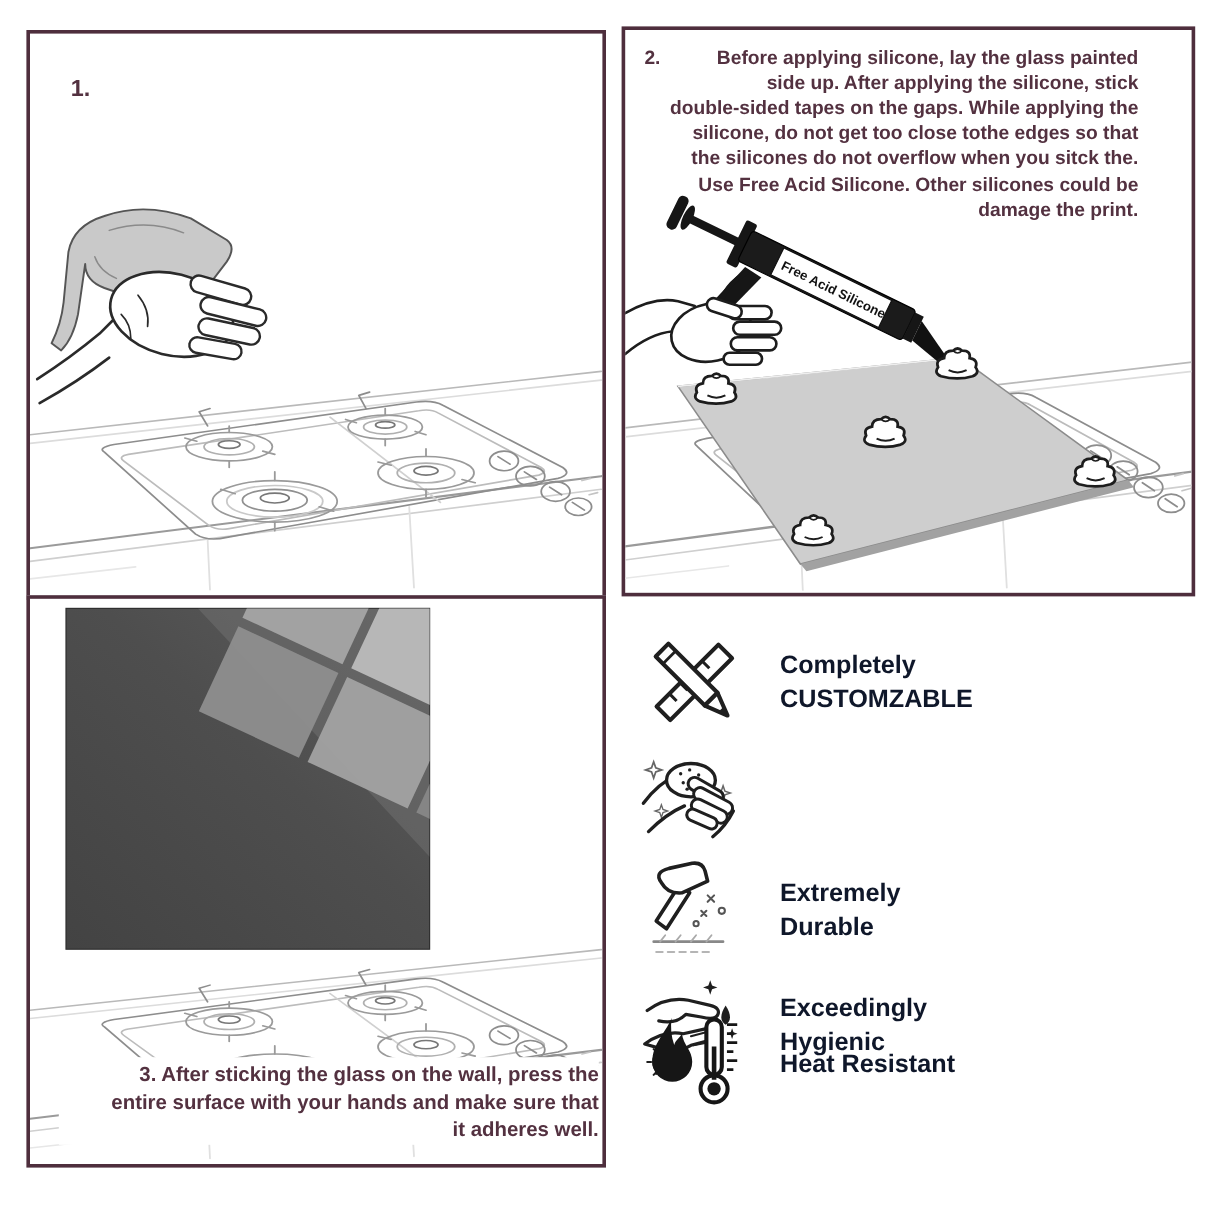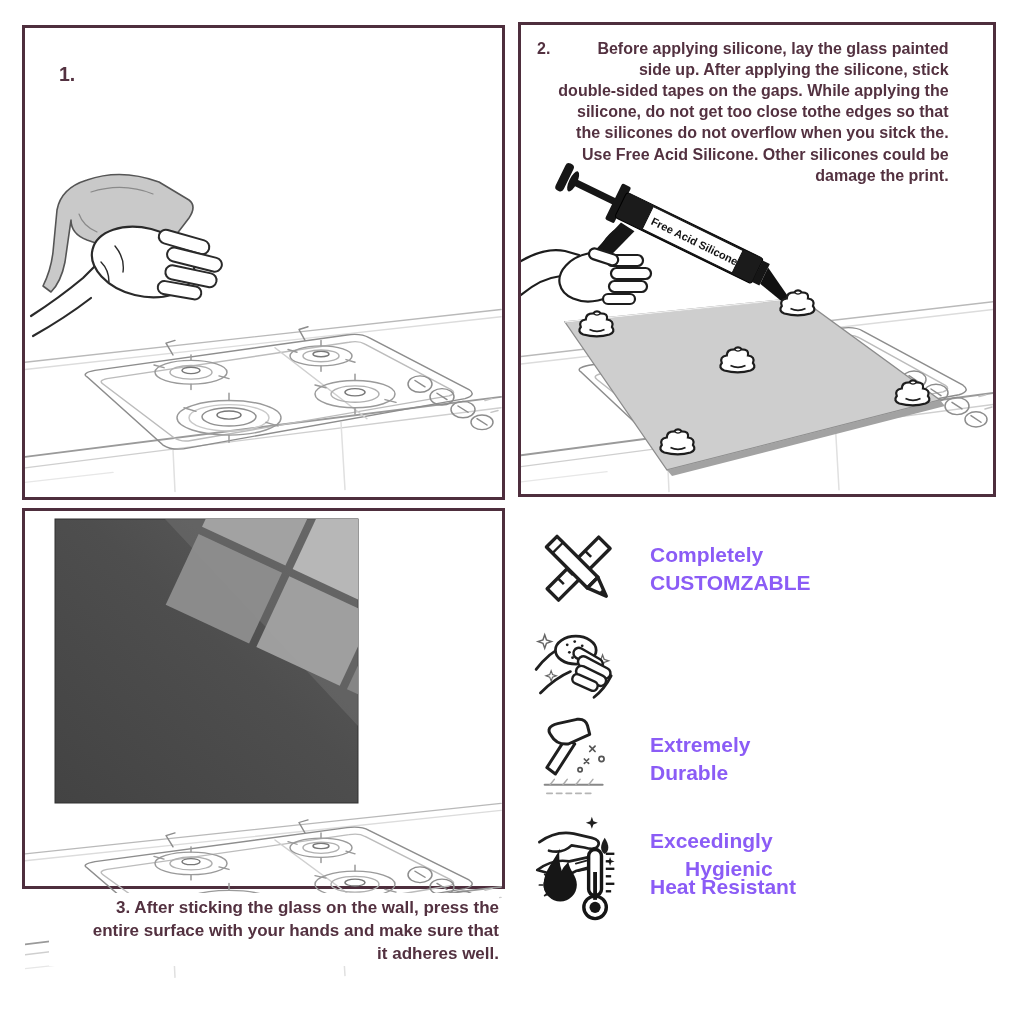--- a/index.html
+++ b/index.html
@@ -1,34 +1,34 @@
 <!DOCTYPE html>
 <html><head>
 <meta charset="utf-8">
 <style>
   html,body{margin:0;padding:0;background:#fff;}
   body{width:1024px;height:1018px;position:relative;overflow:hidden;
        font-family:"Liberation Sans",sans-serif;}
   .panel{position:absolute;border:3px solid #4e2e3d;background:#fff;box-sizing:border-box;}
   #panel1{left:22px;top:25px;width:483px;height:475px;}
   #panel2{left:518px;top:22px;width:478px;height:475px;}
-  #panel3{left:22px;top:508px;width:483px;height:381px;}
+  #panel3{left:22px;top:496px;width:483px;height:477px;}
   .illus{position:absolute;left:0;top:0;display:block;}
   .step{position:absolute;display:flex;color:#533140;font-weight:bold;z-index:3;}
   .pre{white-space:pre-line;text-align:right;}
   .num{flex:0 0 auto;margin-right:13px;}
   .step1{left:34px;top:32px;font-size:19.5px;line-height:1.45;width:436px;}
   .step2{left:16px;top:13px;font-size:16px;line-height:1.32;width:452px;}
   .step2 .num{margin-right:8px;}
   .step3{left:24px;top:382px;font-size:17px;line-height:1.35;width:450px;display:block;
          background:#fff;padding-top:4px;}
   .feat{position:absolute;left:534px;display:flex;align-items:center;gap:26px;}
   .ficon{width:90px;height:90px;flex:0 0 auto;}
-  .flabel{font-weight:bold;font-size:21px;line-height:1.33;color:#8b5cf6;white-space:pre-line;}
-  #feat1{top:524px;} #feat2{top:618px;} #feat3{top:714px;} #feat4{top:810px;text-align:right;} #feat5{top:842px;align-items:center;}
+  .flabel{font-weight:bold;font-size:21px;line-height:1.33;color:#0f172a;white-space:pre-line;}
+  #feat1{top:524px;} #feat2{top:618px;} #feat3{top:714px;} #feat4{top:810px;} #feat5{top:842px;align-items:center;}
   .defs-holder{position:absolute;width:0;height:0;overflow:hidden;}
 </style>
 </head>
 <body>
 
 <svg class="defs-holder" aria-hidden="true">
   <defs>
     <g id="stoveG" stroke="#9a9a9a" stroke-width="1.5" fill="none" stroke-linecap="round" stroke-linejoin="round">
       <path d="M2 86 L478 28" stroke="#b9b9b9"></path>
       <path d="M2 94 L478 36" stroke="#dcdcdc"></path>

